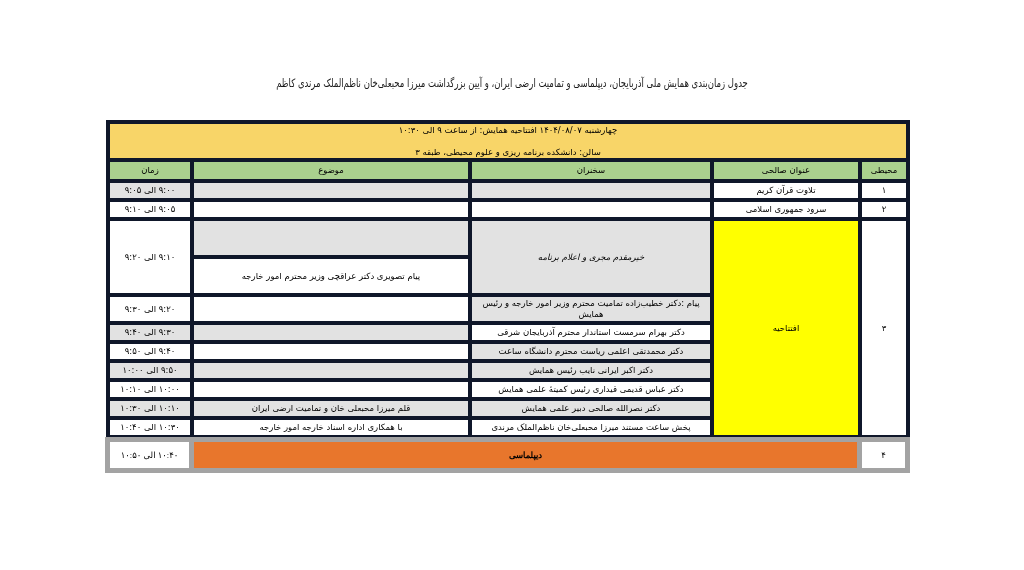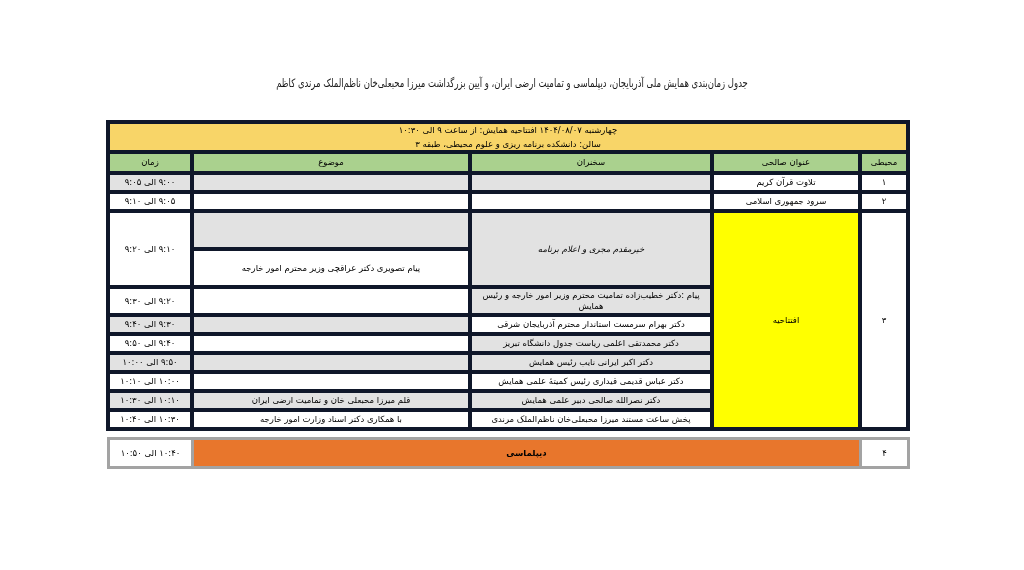--- a/index.html
+++ b/index.html
@@ -64,21 +64,21 @@
   .banner td {
     background: #F8D568;
     font-weight: bold;
     font-size: 9.5px;
     padding: 4px 3px;
     height: 16px;
     border: 1px solid #808080;
   }
   .banner td .line2 {
     display: block;
-    margin-top: 3px;
+    margin-top: 11px;
   }
 
   
   .colhead td {
     background: #AAD18E;
     font-weight: bold;
     font-size: 9px;
     height: 15px;
     margin-left: 36px;
   }
@@ -125,27 +125,28 @@
     left: 110px;
     width: 800px;
   }
   table.bottom {
     width: 800px;
     border-collapse: collapse;
     table-layout: fixed;
     direction: rtl;
   }
   table.bottom td {
-    border: 3px solid #a3a3a3;
+    border: 5px solid #a3a3a3;
     padding: 2px 3px;
     font-size: 8.5px;
     text-align: center;
     vertical-align: middle;
     color: #000;
     height: 22px;
+    font-family: Liberation Serif, serif;
   }
   table.bottom col.b-radif  { width: 48px; }
   table.bottom col.b-body   { width: 668px; }
   table.bottom col.b-zaman  { width: 84px; }
 </style>
 </head>
 <body>
 
 <div class="doc-title">جدول زمان‌بندی همایش ملی آذربایجان، دیپلماسی و تمامیت ارضی ایران، و آیین بزرگداشت میرزا محبعلی‌خان ناظم‌الملک مرندی کاظم</div>
 
@@ -206,42 +207,42 @@
         <td class="cell-shade">پیام :دکتر خطیب‌زاده تمامیت محترم وزیر امور خارجه و رئیس همایش</td>
         <td class="cell-white"></td>
         <td class="cell-white">۹:۲۰ الی ۹:۳۰</td>
       </tr>
       <tr class="r-plain">
         <td class="cell-white">دکتر بهرام سرمست استاندار محترم آذربایجان شرقی</td>
         <td class="cell-shade"></td>
         <td class="cell-shade">۹:۳۰ الی ۹:۴۰</td>
       </tr>
       <tr class="r-shade">
-        <td class="cell-shade">دکتر محمدتقی اعلمی ریاست جدول دانشگاه تبریز</td>
+        <td class="cell-shade">دکتر محمدتقی اعلمی ریاست محترم دانشگاه ساعت</td>
         <td class="cell-white"></td>
         <td class="cell-white">۹:۴۰ الی ۹:۵۰</td>
       </tr>
       <tr class="r-plain">
         <td class="cell-shade">دکتر اکبر ایرانی نایب رئیس همایش</td>
         <td class="cell-shade"></td>
         <td class="cell-shade">۹:۵۰ الی ۱۰:۰۰</td>
       </tr>
       <tr class="r-plain">
         <td class="cell-white">دکتر عباس قدیمی قیداری رئیس کمیتۀ علمی همایش</td>
         <td class="cell-white"></td>
         <td class="cell-white">۱۰:۰۰ الی ۱۰:۱۰</td>
       </tr>
       <tr class="r-shade">
         <td class="cell-shade">دکتر نصرالله صالحی دبیر علمی همایش</td>
         <td class="cell-shade">قلم میرزا محبعلی خان و تمامیت ارضی ایران</td>
         <td class="cell-shade">۱۰:۱۰ الی ۱۰:۳۰</td>
       </tr>
       <tr class="r-plain">
         <td class="cell-white">پخش ساعت مستند میرزا محبعلی‌خان ناظم‌الملک مرندی</td>
-        <td class="cell-white">با همکاری دکتر اسناد وزارت امور خارجه</td>
+        <td class="cell-white">با همکاری اداره اسناد خارجه امور خارجه</td>
         <td class="cell-white">۱۰:۳۰ الی ۱۰:۴۰</td>
       </tr>
 
     </tbody>
   </table>
 </div>
 
 <div class="sheet2">
   <table class="bottom">
     <colgroup>

